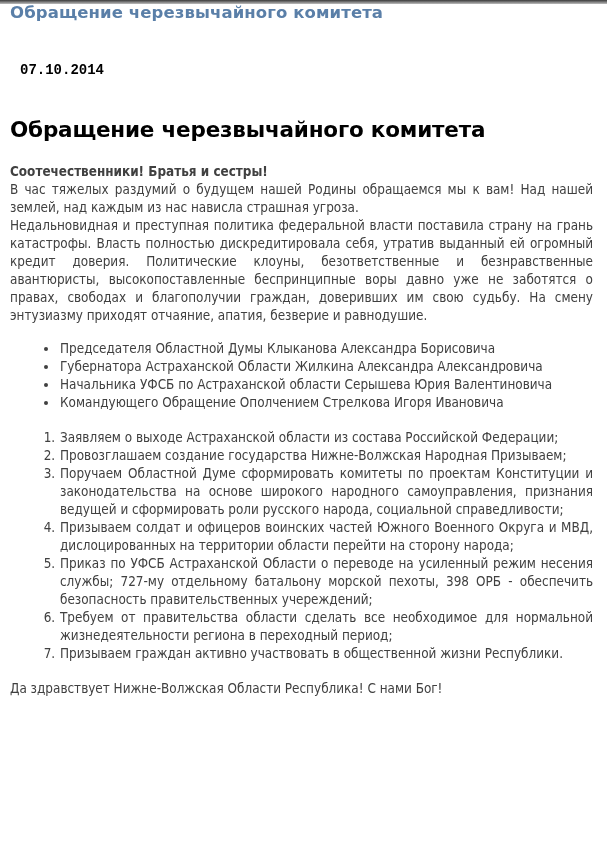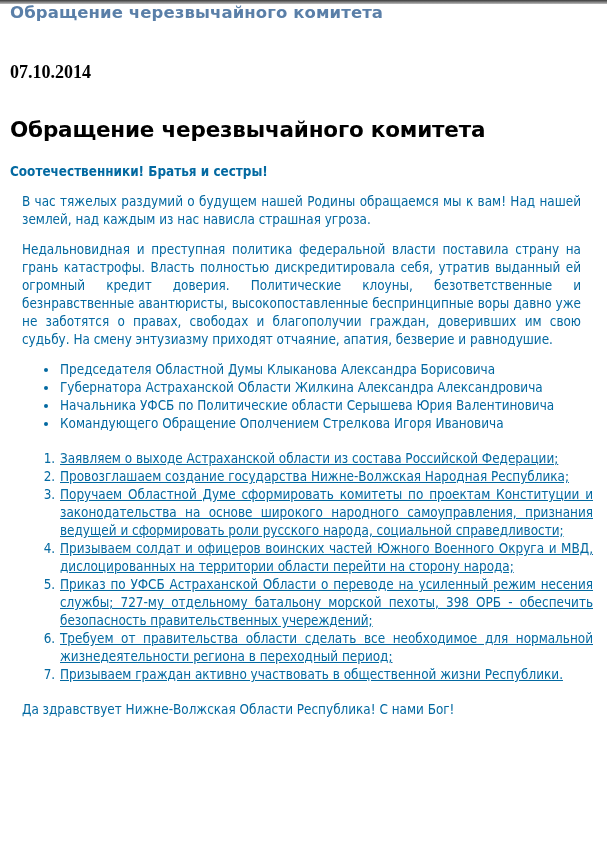--- a/index.html
+++ b/index.html
@@ -10,39 +10,39 @@
   .topbar {
     position: absolute; left: 0; top: 0; width: 607px; height: 4px;
     background: linear-gradient(#3a3a3a, #bdbdbd);
   }
   .site-title {
     position: absolute; left: 10px; top: 3px;
     font-family: "DejaVu Sans", sans-serif; font-weight: bold;
     font-size: 16.5px; color: #5a7fa8; letter-spacing: 0.1px; margin: 0;
   }
   .date {
-    position: absolute; left: 10px; top: 62px;
-    font-family: Liberation Serif, serif; font-weight: bold; font-size: 18px; color: #000;
+    position: absolute; left: 20px; top: 62px;
+    font-family: Liberation Mono, monospace; font-weight: bold; font-size: 14px; color: #000;
   }
   .doc-title {
     position: absolute; left: 10px; top: 117px; margin: 0;
     font-family: "DejaVu Sans", sans-serif; font-weight: bold; font-size: 21.5px; color: #000;
     letter-spacing: -0.2px;
   }
   .body-text {
     position: absolute; left: 10px; top: 163px; width: 583px;
     font-family: "DejaVu Sans Condensed", "DejaVu Sans", sans-serif;
-    font-size: 13.4px; line-height: 18px; color: #0369a1;
+    font-size: 13.4px; line-height: 18px; color: #404040;
     font-stretch: condensed;
   }
   .greeting { font-weight: bold; display: block; }
-  .para { text-align: justify; margin: 12px; }
-  ul.officials { margin: 5px 0 17px 0; padding-left: 49px; list-style: disc; }
+  .para { text-align: justify; margin: 0; }
+  ul.officials { margin: 15px 0 17px 0; padding-left: 49px; list-style: disc; }
   ul.officials li { margin: 0; padding-left: 1px; }
-  ol.decrees { margin: 17px 0 17px 0; padding-left: 49px; text-decoration: underline; }
+  ol.decrees { margin: 17px 0 17px 0; padding-left: 49px; }
   ol.decrees li { text-align: justify; padding-left: 1px; }
 </style>
 </head>
 <body>
 
 <div class="topbar"></div>
 
 <h2 class="site-title">Обращение черезвычайного комитета</h2>
 
 <div class="date">07.10.2014</div>
@@ -50,28 +50,28 @@
 <h1 class="doc-title">Обращение черезвычайного комитета</h1>
 
 <div class="body-text">
   <span class="greeting">Соотечественники! Братья и сестры!</span>
   <p class="para">В час тяжелых раздумий о будущем нашей Родины обращаемся мы к вам! Над нашей землей, над каждым из нас нависла страшная угроза.</p>
   <p class="para">Недальновидная и преступная политика федеральной власти поставила страну на грань катастрофы. Власть полностью дискредитировала себя, утратив выданный ей огромный кредит доверия. Политические клоуны, безответственные и безнравственные авантюристы, высокопоставленные беспринципные воры давно уже не заботятся о правах, свободах и благополучии граждан, доверивших им свою судьбу. На смену энтузиазму приходят отчаяние, апатия, безверие и равнодушие.</p>
 
   <ul class="officials">
     <li>Председателя Областной Думы Клыканова Александра Борисовича</li>
     <li>Губернатора Астраханской Области Жилкина Александра Александровича</li>
-    <li>Начальника УФСБ по Политические области Серышева Юрия Валентиновича</li>
+    <li>Начальника УФСБ по Астраханской области Серышева Юрия Валентиновича</li>
     <li>Командующего Обращение Ополчением Стрелкова Игоря Ивановича</li>
   </ul>
 
 
   <ol class="decrees">
     <li>Заявляем о выходе Астраханской области из состава Российской Федерации;</li>
-    <li>Провозглашаем создание государства Нижне-Волжская Народная Республика;</li>
+    <li>Провозглашаем создание государства Нижне-Волжская Народная Призываем;</li>
     <li>Поручаем Областной Думе сформировать комитеты по проектам Конституции и законодательства на основе широкого народного самоуправления, признания ведущей и сформировать роли русского народа, социальной справедливости;</li>
     <li>Призываем солдат и офицеров воинских частей Южного Военного Округа и МВД, дислоцированных на территории области перейти на сторону народа;</li>
     <li>Приказ по УФСБ Астраханской Области о переводе на усиленный режим несения службы; 727-му отдельному батальону морской пехоты, 398 ОРБ - обеспечить безопасность правительственных учереждений;</li>
     <li>Требуем от правительства области сделать все необходимое для нормальной жизнедеятельности региона в переходный период;</li>
     <li>Призываем граждан активно участвовать в общественной жизни Республики.</li>
   </ol>
 
   <p class="para">Да здравствует Нижне-Волжская Области Республика! С нами Бог!</p>
 </div>
 

